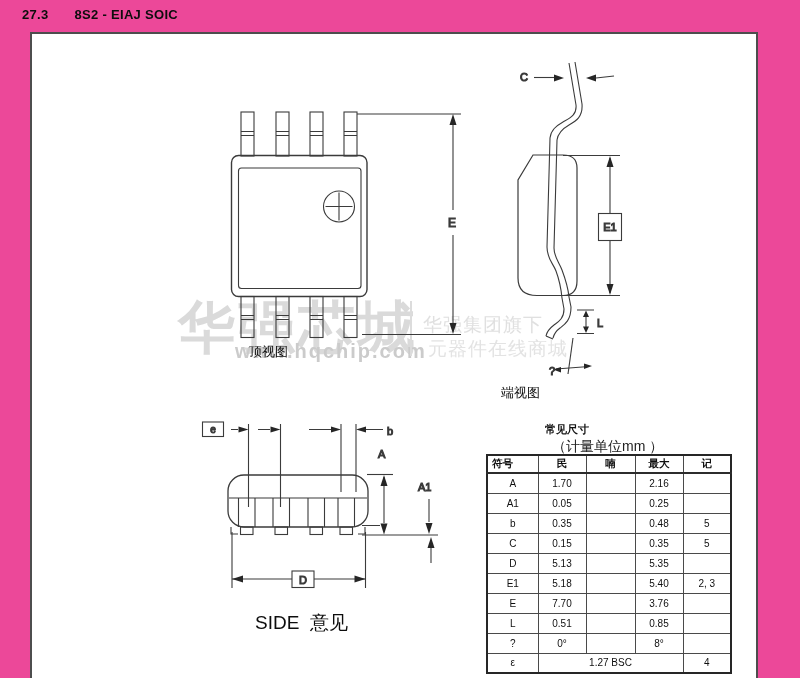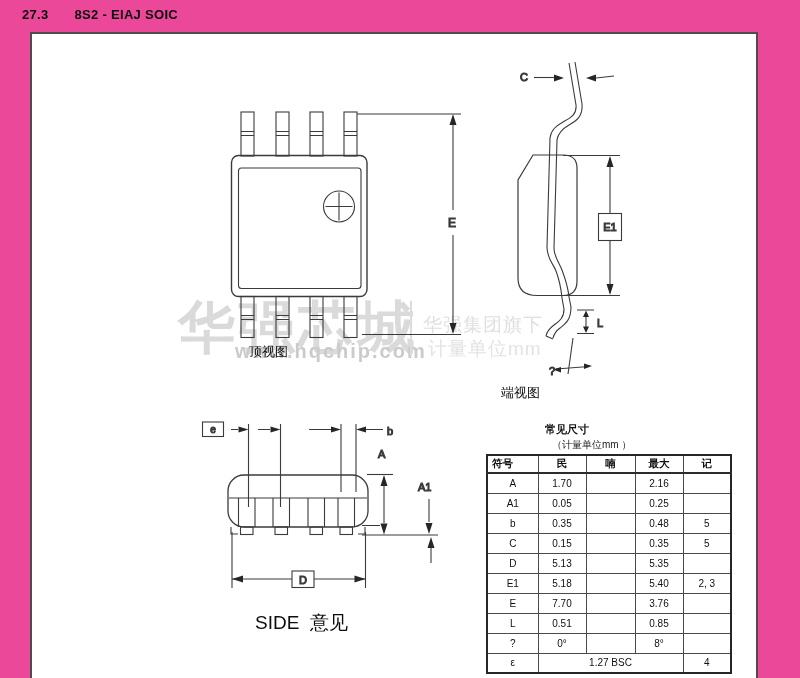--- a/index.html
+++ b/index.html
@@ -31,21 +31,21 @@
     letter-spacing:1px; white-space:nowrap; z-index:1; }
 
   
   .caption { position:absolute; font-size:13px; color:#0d0d0d; z-index:2; }
   .cap-top  { left:217px; top:309px; }
   .cap-end  { left:469px; top:350px; }
   .cap-side { left:223px; top:576px; font-size:19px; white-space:pre; }
 
   
   .tbl-title { position:absolute; left:513px; top:388px; font-size:11px; font-weight:bold; z-index:2; }
-  .tbl-sub   { position:absolute; left:520px; top:404px; font-size:10px; color:#222; z-index:2; }
+  .tbl-sub   { position:absolute; left:520px; top:404px; font-size:14px; color:#222; z-index:2; }
   table.dims { position:absolute; left:454px; top:420px; width:244px;
     border-collapse:collapse; table-layout:fixed; z-index:2; background:#fff;border-radius:27px; }
   table.dims td, table.dims th { border:1px solid #4a4a4a; font-size:10px;
     text-align:center; height:20px; padding:0 2px; font-weight:normal; color:#0f0f0f;
     overflow:hidden; white-space:nowrap; }
   table.dims { border:2px solid #262626; }
   table.dims tr.hdr th { font-weight:bold; font-size:10.5px; height:18px;
     border-bottom:2px solid #2c2c2c; }
   table.dims tr.hdr th:first-child { text-align:left; padding-left:4px; }
 </style>
@@ -59,21 +59,21 @@
     <span>8S2 - EIAJ SOIC</span>
   </div>
 
   <div class="frame">
     <div class="frame-inner">
 
       <div class="wm-brand">华强芯城</div>
       <div class="wm-url">www.hqchip.com</div>
       <div class="wm-divider"></div>
       <div class="wm-tag1">华强集团旗下</div>
-      <div class="wm-tag2">计量单位mm</div>
+      <div class="wm-tag2">元器件在线商城</div>
 
       <svg width="724" height="656" viewBox="32 34 724 642" style="position:absolute;left:0;top:0;z-index:2;" fill="none" stroke="#3b3b3b" stroke-width="1.1">
 
         <g>
 
           <g>
             <rect x="241" y="105" width="13" height="44"></rect>
             <rect x="276" y="105" width="13" height="44"></rect>
             <rect x="310" y="105" width="13" height="44"></rect>
             <rect x="344" y="105" width="13" height="44"></rect>

